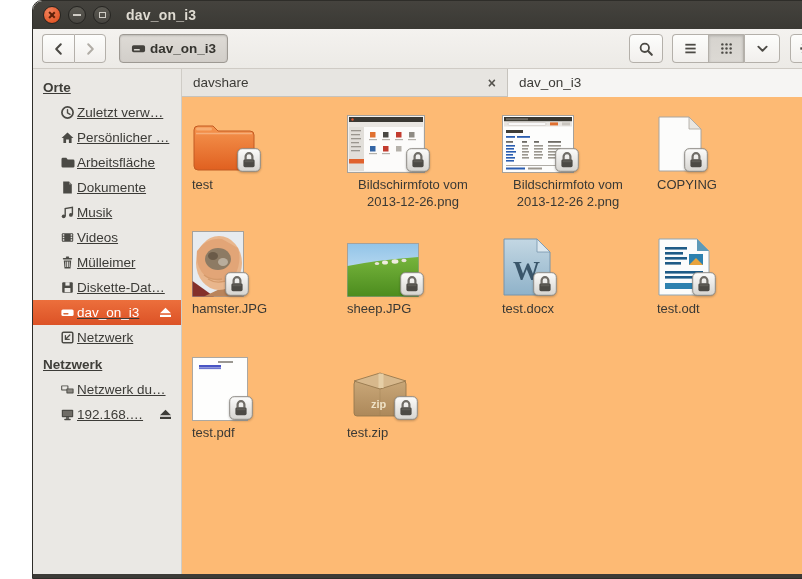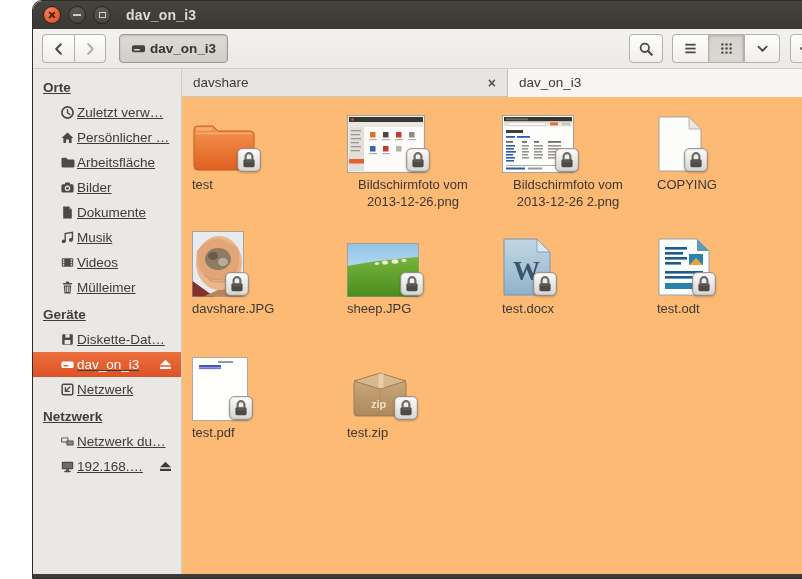--- a/index.html
+++ b/index.html
@@ -207,29 +207,20 @@
         <span>Persönlicher …</span>
       </div>
       <div class="sitem">
         <svg width="15" height="15" viewBox="0 0 15 15">
           <path d="M1.5 4.2 q0-1.4 1.4-1.4 h3.4 l1.4 1.8 h5.4 q1.4 0 1.4 1.4 v5.2 q0 1.4-1.4 1.4 H2.9 q-1.4 0-1.4-1.4 Z" fill="#4b4a45"></path>
         </svg>
         <span>Arbeitsfläche</span>
       </div>
       <div class="sitem">
         <svg width="15" height="15" viewBox="0 0 15 15">
-          <rect x="5" y="2.6" width="5" height="2.4" rx="0.8" fill="#4b4a45"></rect>
-          <rect x="1.4" y="4.2" width="12.2" height="8.2" rx="1.5" fill="#4b4a45"></rect>
-          <circle cx="7.5" cy="8.3" r="2.7" fill="#eae8e4"></circle>
-          <circle cx="7.5" cy="8.3" r="1.4" fill="#4b4a45"></circle>
-        </svg>
-        <span>Bilder</span>
-      </div>
-      <div class="sitem">
-        <svg width="15" height="15" viewBox="0 0 15 15">
           <path d="M3.2 1.6 H9 L11.8 4.4 V13.4 H3.2 Z" fill="#4b4a45"></path>
           <path d="M9 1.6 V4.4 H11.8 Z" fill="#8b8882"></path>
         </svg>
         <span>Dokumente</span>
       </div>
       <div class="sitem">
         <svg width="15" height="15" viewBox="0 0 15 15">
           <path d="M5.2 11.2 V3.6 l7.2-1.3 v7.5" fill="none" stroke="#4b4a45" stroke-width="1.4"></path>
           <circle cx="3.7" cy="11.3" r="1.9" fill="#4b4a45"></circle>
           <circle cx="10.9" cy="9.9" r="1.9" fill="#4b4a45"></circle>
@@ -253,21 +244,20 @@
       <div class="sitem">
         <svg width="15" height="15" viewBox="0 0 15 15">
           <rect x="2.8" y="3" width="9.4" height="1.6" rx="0.8" fill="#4b4a45"></rect>
           <rect x="5.8" y="1.6" width="3.4" height="1.4" rx="0.7" fill="#4b4a45"></rect>
           <path d="M3.8 5.4 h7.4 l-0.7 8 H4.5 Z" fill="#4b4a45"></path>
           <path d="M5.8 6.6 v5.4 M7.5 6.6 v5.4 M9.2 6.6 v5.4" stroke="#eae8e4" stroke-width="0.9"></path>
         </svg>
         <span>Mülleimer</span>
       </div>
 
-      <div class="sheader">Geräte</div>
 
       <div class="sitem">
         <svg width="15" height="15" viewBox="0 0 15 15">
           <rect x="2.2" y="2.2" width="10.6" height="10.6" rx="1" fill="#4b4a45"></rect>
           <rect x="4.6" y="8" width="5.8" height="4.2" fill="#eae8e4"></rect>
           <rect x="5.4" y="2.2" width="4.2" height="3.4" fill="#eae8e4"></rect>
         </svg>
         <span>Diskette-Dat…</span>
       </div>
       <div class="sitem selected">
@@ -464,21 +454,21 @@
               <path d="M5 20 Q15 6 30 8 L46 17 Q50 31 43 44 Q29 54 14 46 Q3 36 5 20 Z" fill="#e2a577"></path>
               <ellipse cx="26" cy="28" rx="13" ry="11" fill="#8d7b64"></ellipse>
               <ellipse cx="21" cy="25" rx="5" ry="4" fill="#6b5b48"></ellipse>
               <ellipse cx="31" cy="31" rx="5" ry="4" fill="#b9ad9c"></ellipse>
               <path d="M12 44 Q20 50 30 48 M16 48 Q24 53 33 50" fill="none" stroke="#d49a6b" stroke-width="1.4"></path>
             </svg>
             <svg class="lock" width="24" height="24">
                 <use href="#lock-sym"></use>
               </svg>
           </span>
-          <div class="flabel">davshare.JPG</div>
+          <div class="flabel">hamster.JPG</div>
         </div>
 
         <div class="fitem">
           <span class="iconwrap">
             <svg width="72" height="54" viewBox="0 0 72 54">
               <rect x="0.5" y="0.5" width="71" height="53" fill="url(#g-sky)" stroke="#a5a19b"></rect>
               <path d="M0.5 23 Q30 17 71.5 14 L71.5 53.5 L0.5 53.5 Z" fill="url(#g-grass)"></path>
               <ellipse cx="38" cy="19.5" rx="3" ry="2" fill="#efece0"></ellipse>
               <ellipse cx="48" cy="18.5" rx="3.4" ry="2.2" fill="#efece0"></ellipse>
               <ellipse cx="57" cy="17.5" rx="2.6" ry="1.8" fill="#e8e4d8"></ellipse>

